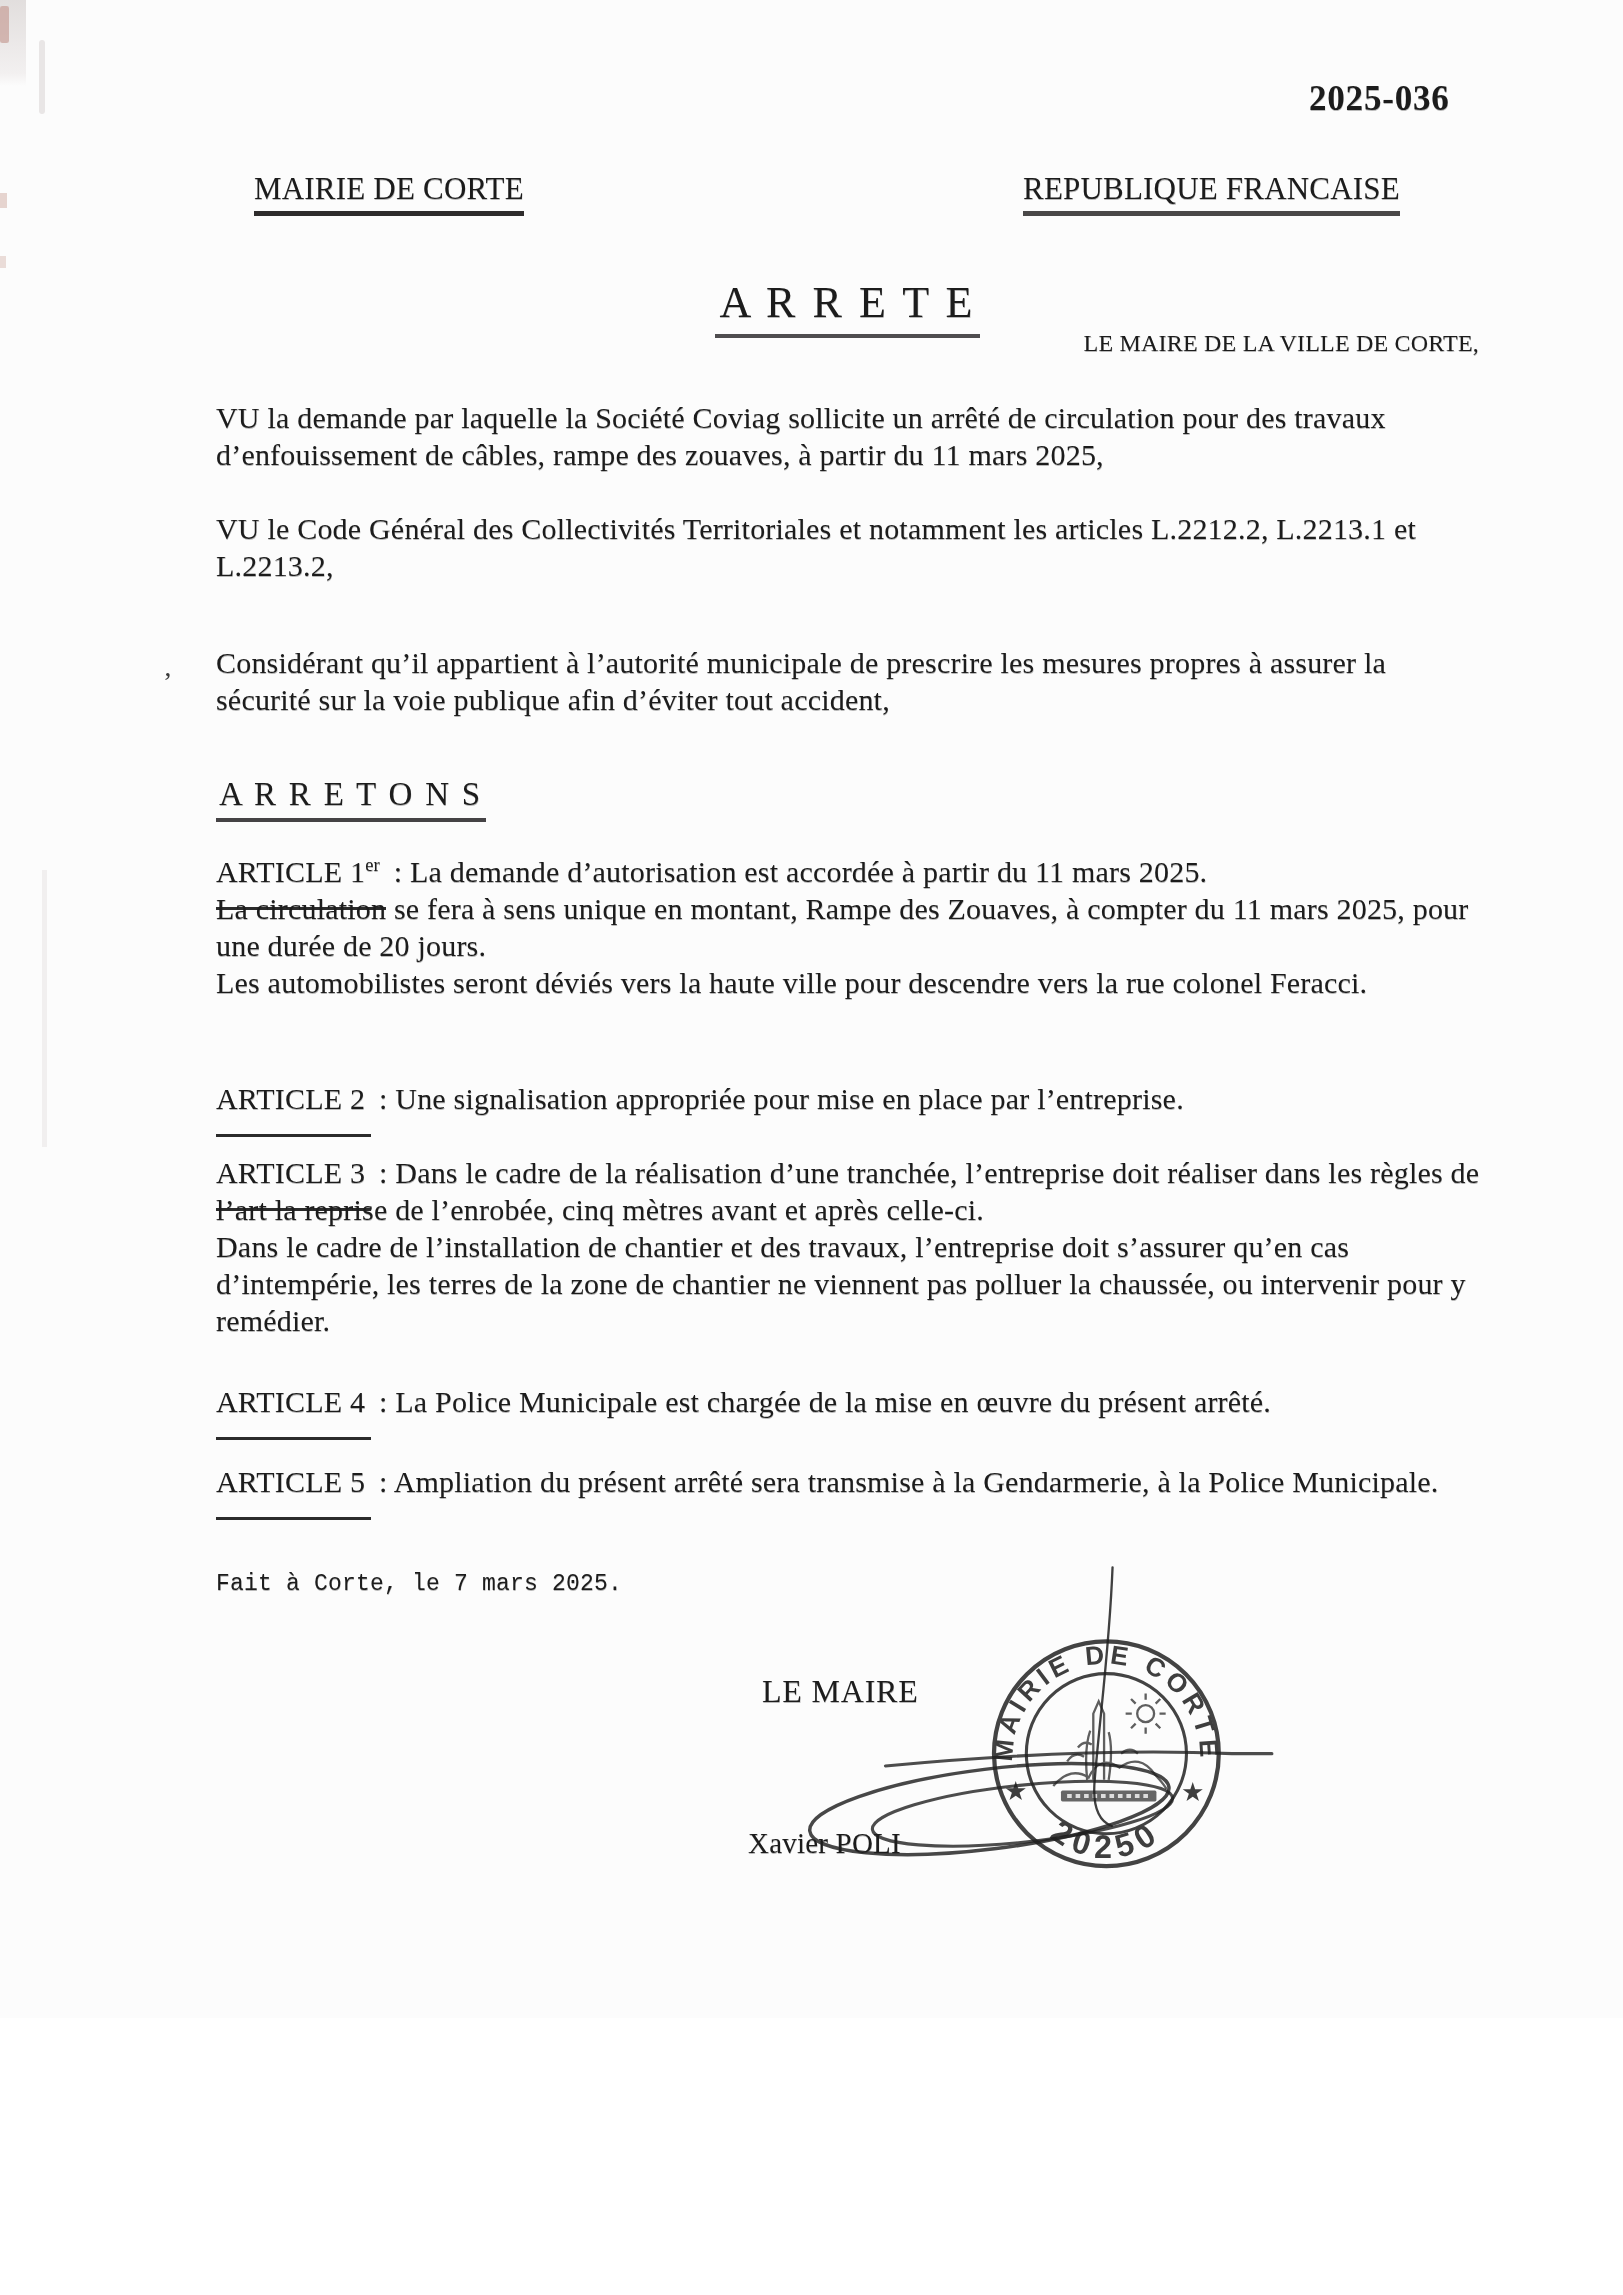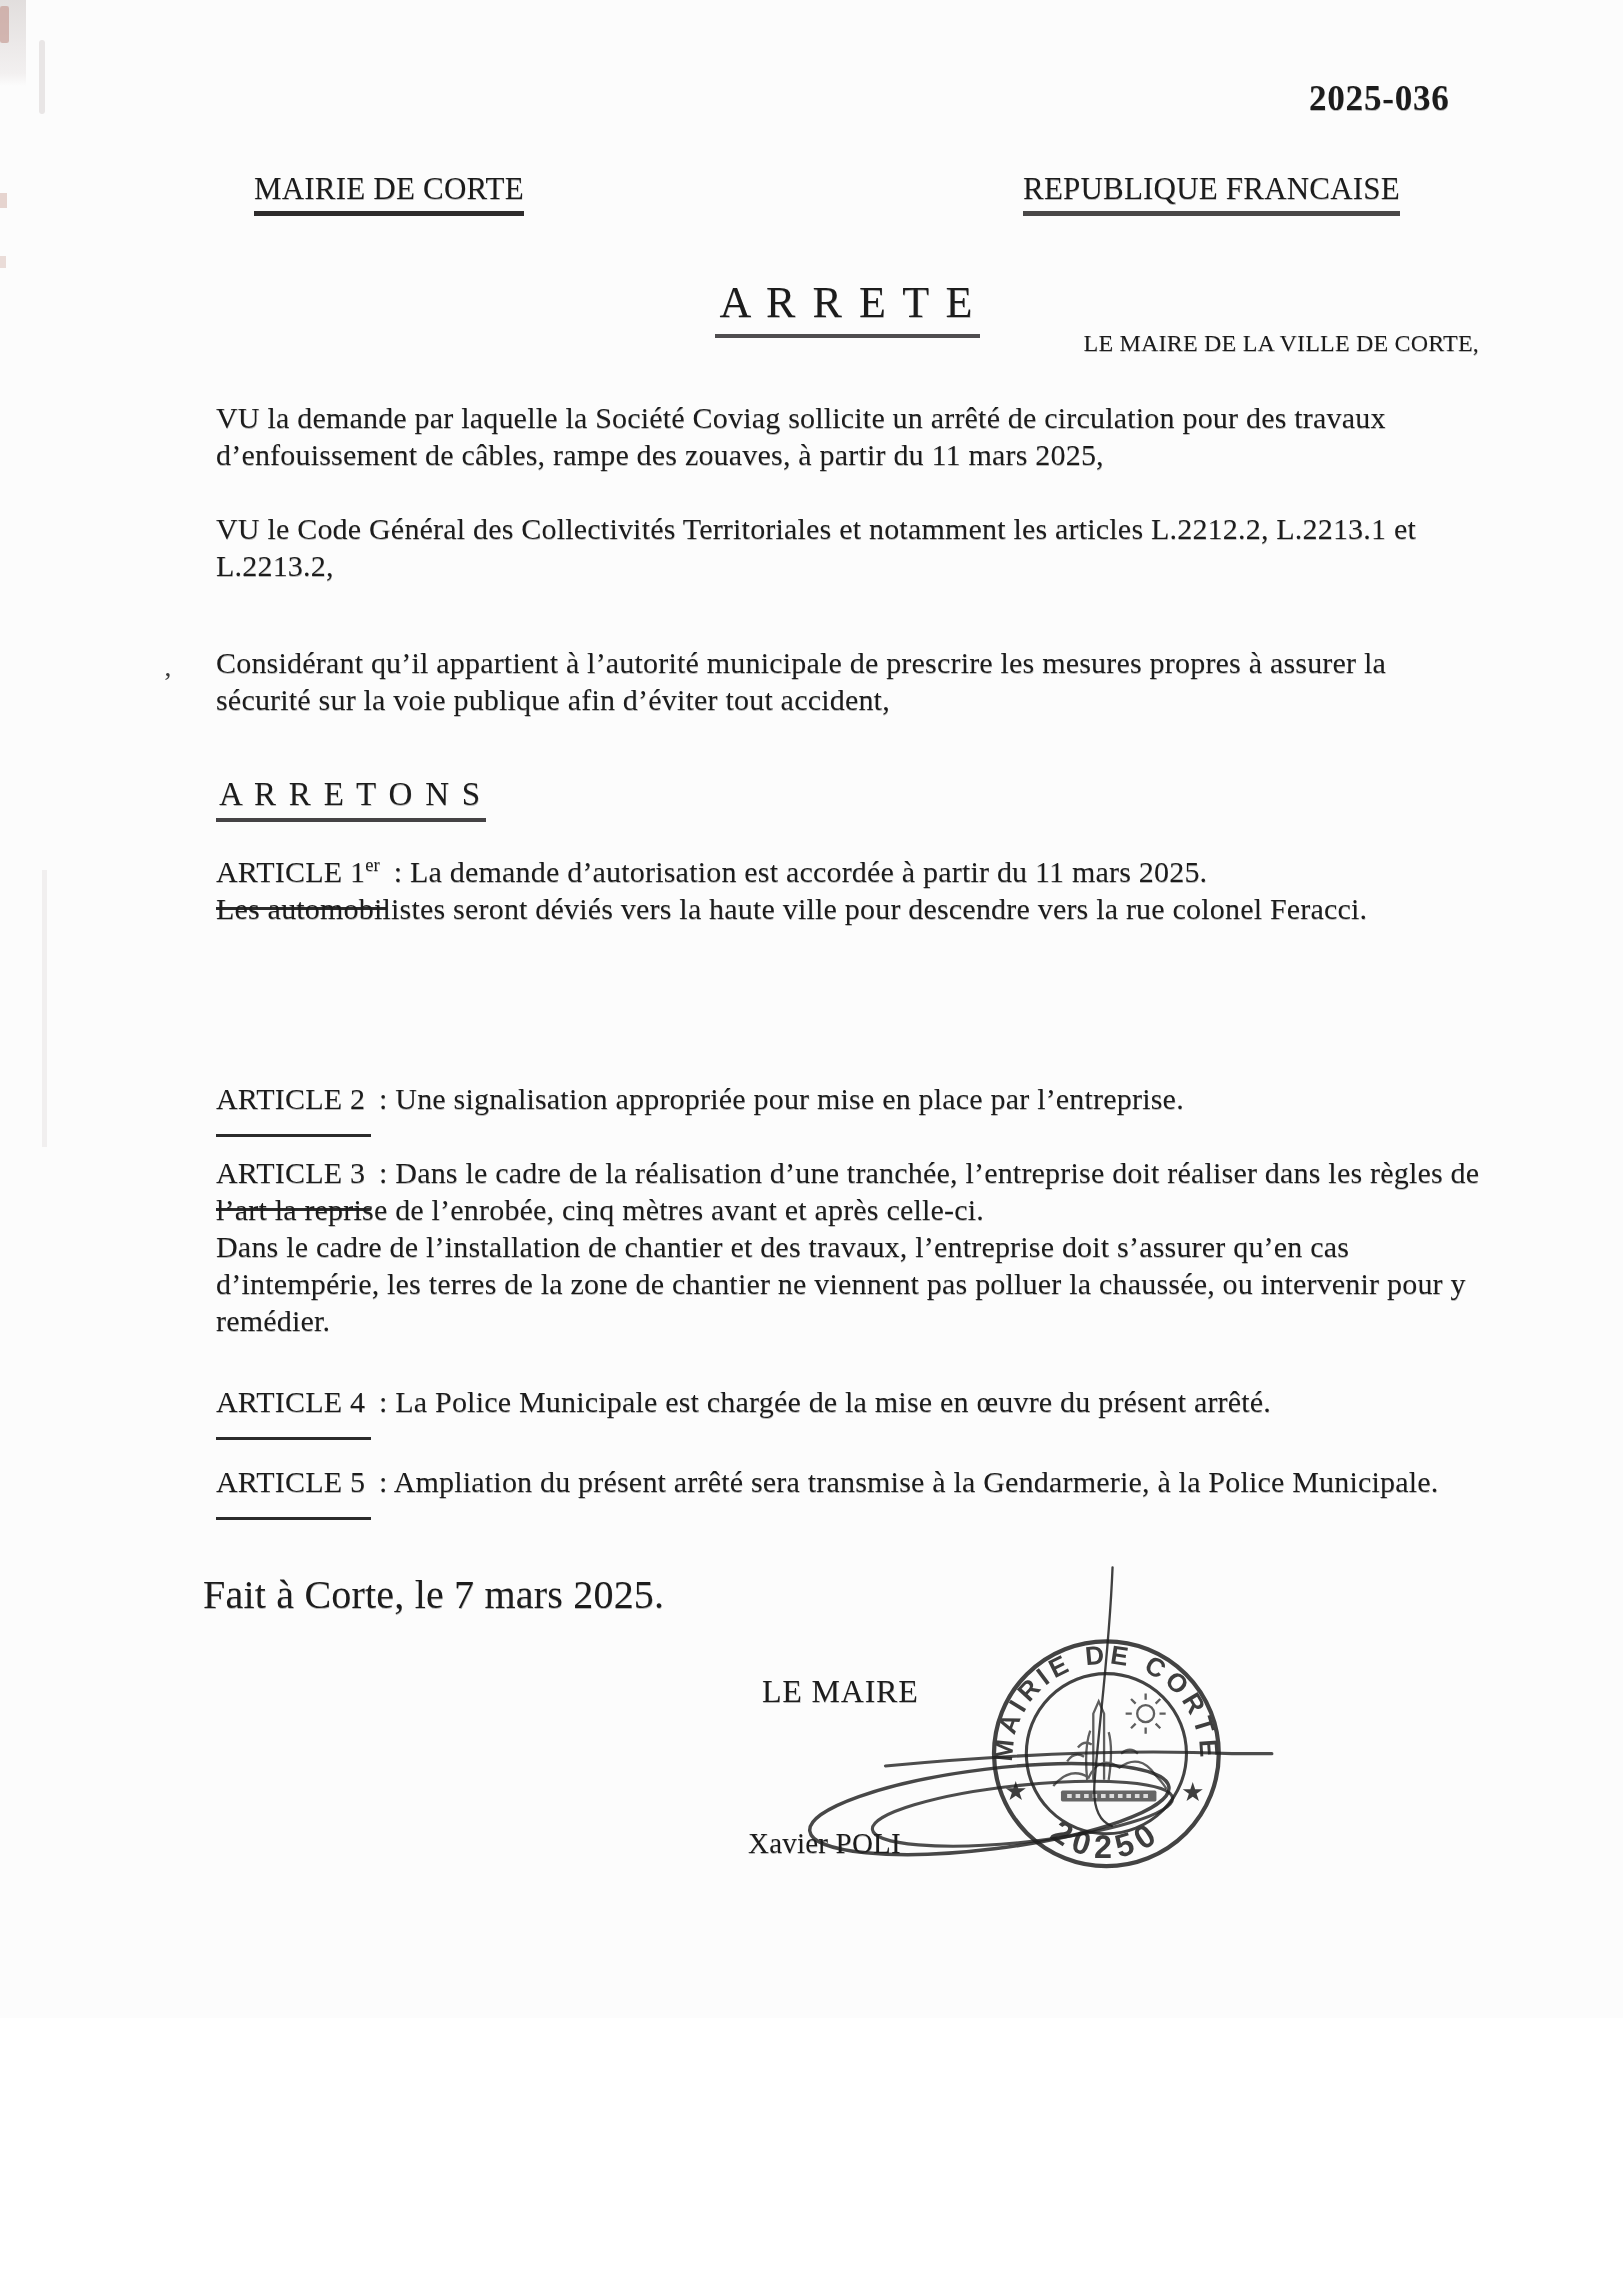--- a/index.html
+++ b/index.html
@@ -35,21 +35,21 @@
   }
   .section-title{top:776px;left:216px;width:1263px;text-align:left;}
   .section-title .u{
     display:inline-block;font-size:33px;letter-spacing:2.3px;
     border-bottom:4.6px solid #454345;padding:0 3.1px 4.6px 3.1px;white-space:nowrap;
   }
   .art-label{
     border-bottom:3.9px solid #2b2b2b;padding-bottom:19px;padding-right:6.2px;
   }
   .art-label sup{font-size:18.5px;line-height:0;}
-  .closing{top:1571px;left:203px;font-size:40px;}
+  .closing{top:1571px;left:216px;font-size:23px;font-family:Liberation Mono, monospace;}
   .signer-title{top:1673px;left:762px;font-size:32px;letter-spacing:0.8px;}
   .signer-name{top:1827px;left:748px;font-size:29px;}
   .stray-mark{top:651px;left:163px;font-size:28px;color:#3a3a3a;}
   
   .art-corner{top:0;left:0;width:26px;height:86px;
     background:linear-gradient(180deg,#d9d4d3 0%,#efecec 85%,rgba(255,255,255,0) 100%);opacity:.75;}
   .art-red{top:6.2px;left:0;width:9.2px;height:37px;background:#c49a92;opacity:.65;border-radius:2.3px;}
   .art-speck1{top:193px;left:0;width:7px;height:15.4px;background:#d4b2aa;opacity:.55;}
   .art-speck2{top:256px;left:0;width:6.2px;height:12.3px;background:#d8bcb4;opacity:.5;}
   .art-streak1{top:40px;left:39px;width:6.2px;height:74px;background:#e3e0e0;opacity:.8;border-radius:3.1px;}
@@ -90,20 +90,21 @@
   <div class="abs txt para" style="top:510px">VU le Code Général des Collectivités Territoriales et notamment les articles L.2212.2, L.2213.1 et L.2213.2,</div>
   <span class="abs stray-mark">‚</span>
   <div class="abs txt para" style="top:644px">Considérant qu’il appartient à l’autorité municipale de prescrire les mesures propres à assurer la sécurité sur la voie publique afin d’éviter tout accident,</div>
 
   <div class="abs section-title">
     <span class="u txt">A R R E T O N S</span>
   </div>
 
   <div class="abs txt para" style="top:853px">
     <div><span class="art-label"><span>ARTICLE 1</span><sup>er</sup></span><span> : </span><span>La demande d’autorisation est accordée à partir du 11 mars 2025.</span></div>
+    <div>La circulation se fera à sens unique en montant, Rampe des Zouaves, à compter du 11 mars 2025, pour une durée de 20 jours.</div>
     <div>Les automobilistes seront déviés vers la haute ville pour descendre vers la rue colonel Feracci.</div>
   </div>
 
   <div class="abs txt para" style="top:1080px">
     <div><span class="art-label"><span>ARTICLE 2</span></span><span> : </span><span>Une signalisation appropriée pour mise en place par l’entreprise.</span></div>
   </div>
 
   <div class="abs txt para" style="top:1154px">
     <div><span class="art-label"><span>ARTICLE 3</span></span><span> : </span><span>Dans le cadre de la réalisation d’une tranchée, l’entreprise doit réaliser dans les règles de l’art la reprise de l’enrobée, cinq mètres avant et après celle-ci.</span></div>
     <div>Dans le cadre de l’installation de chantier et des travaux, l’entreprise doit s’assurer qu’en cas d’intempérie, les terres de la zone de chantier ne viennent pas polluer la chaussée, ou intervenir pour y remédier.</div>

